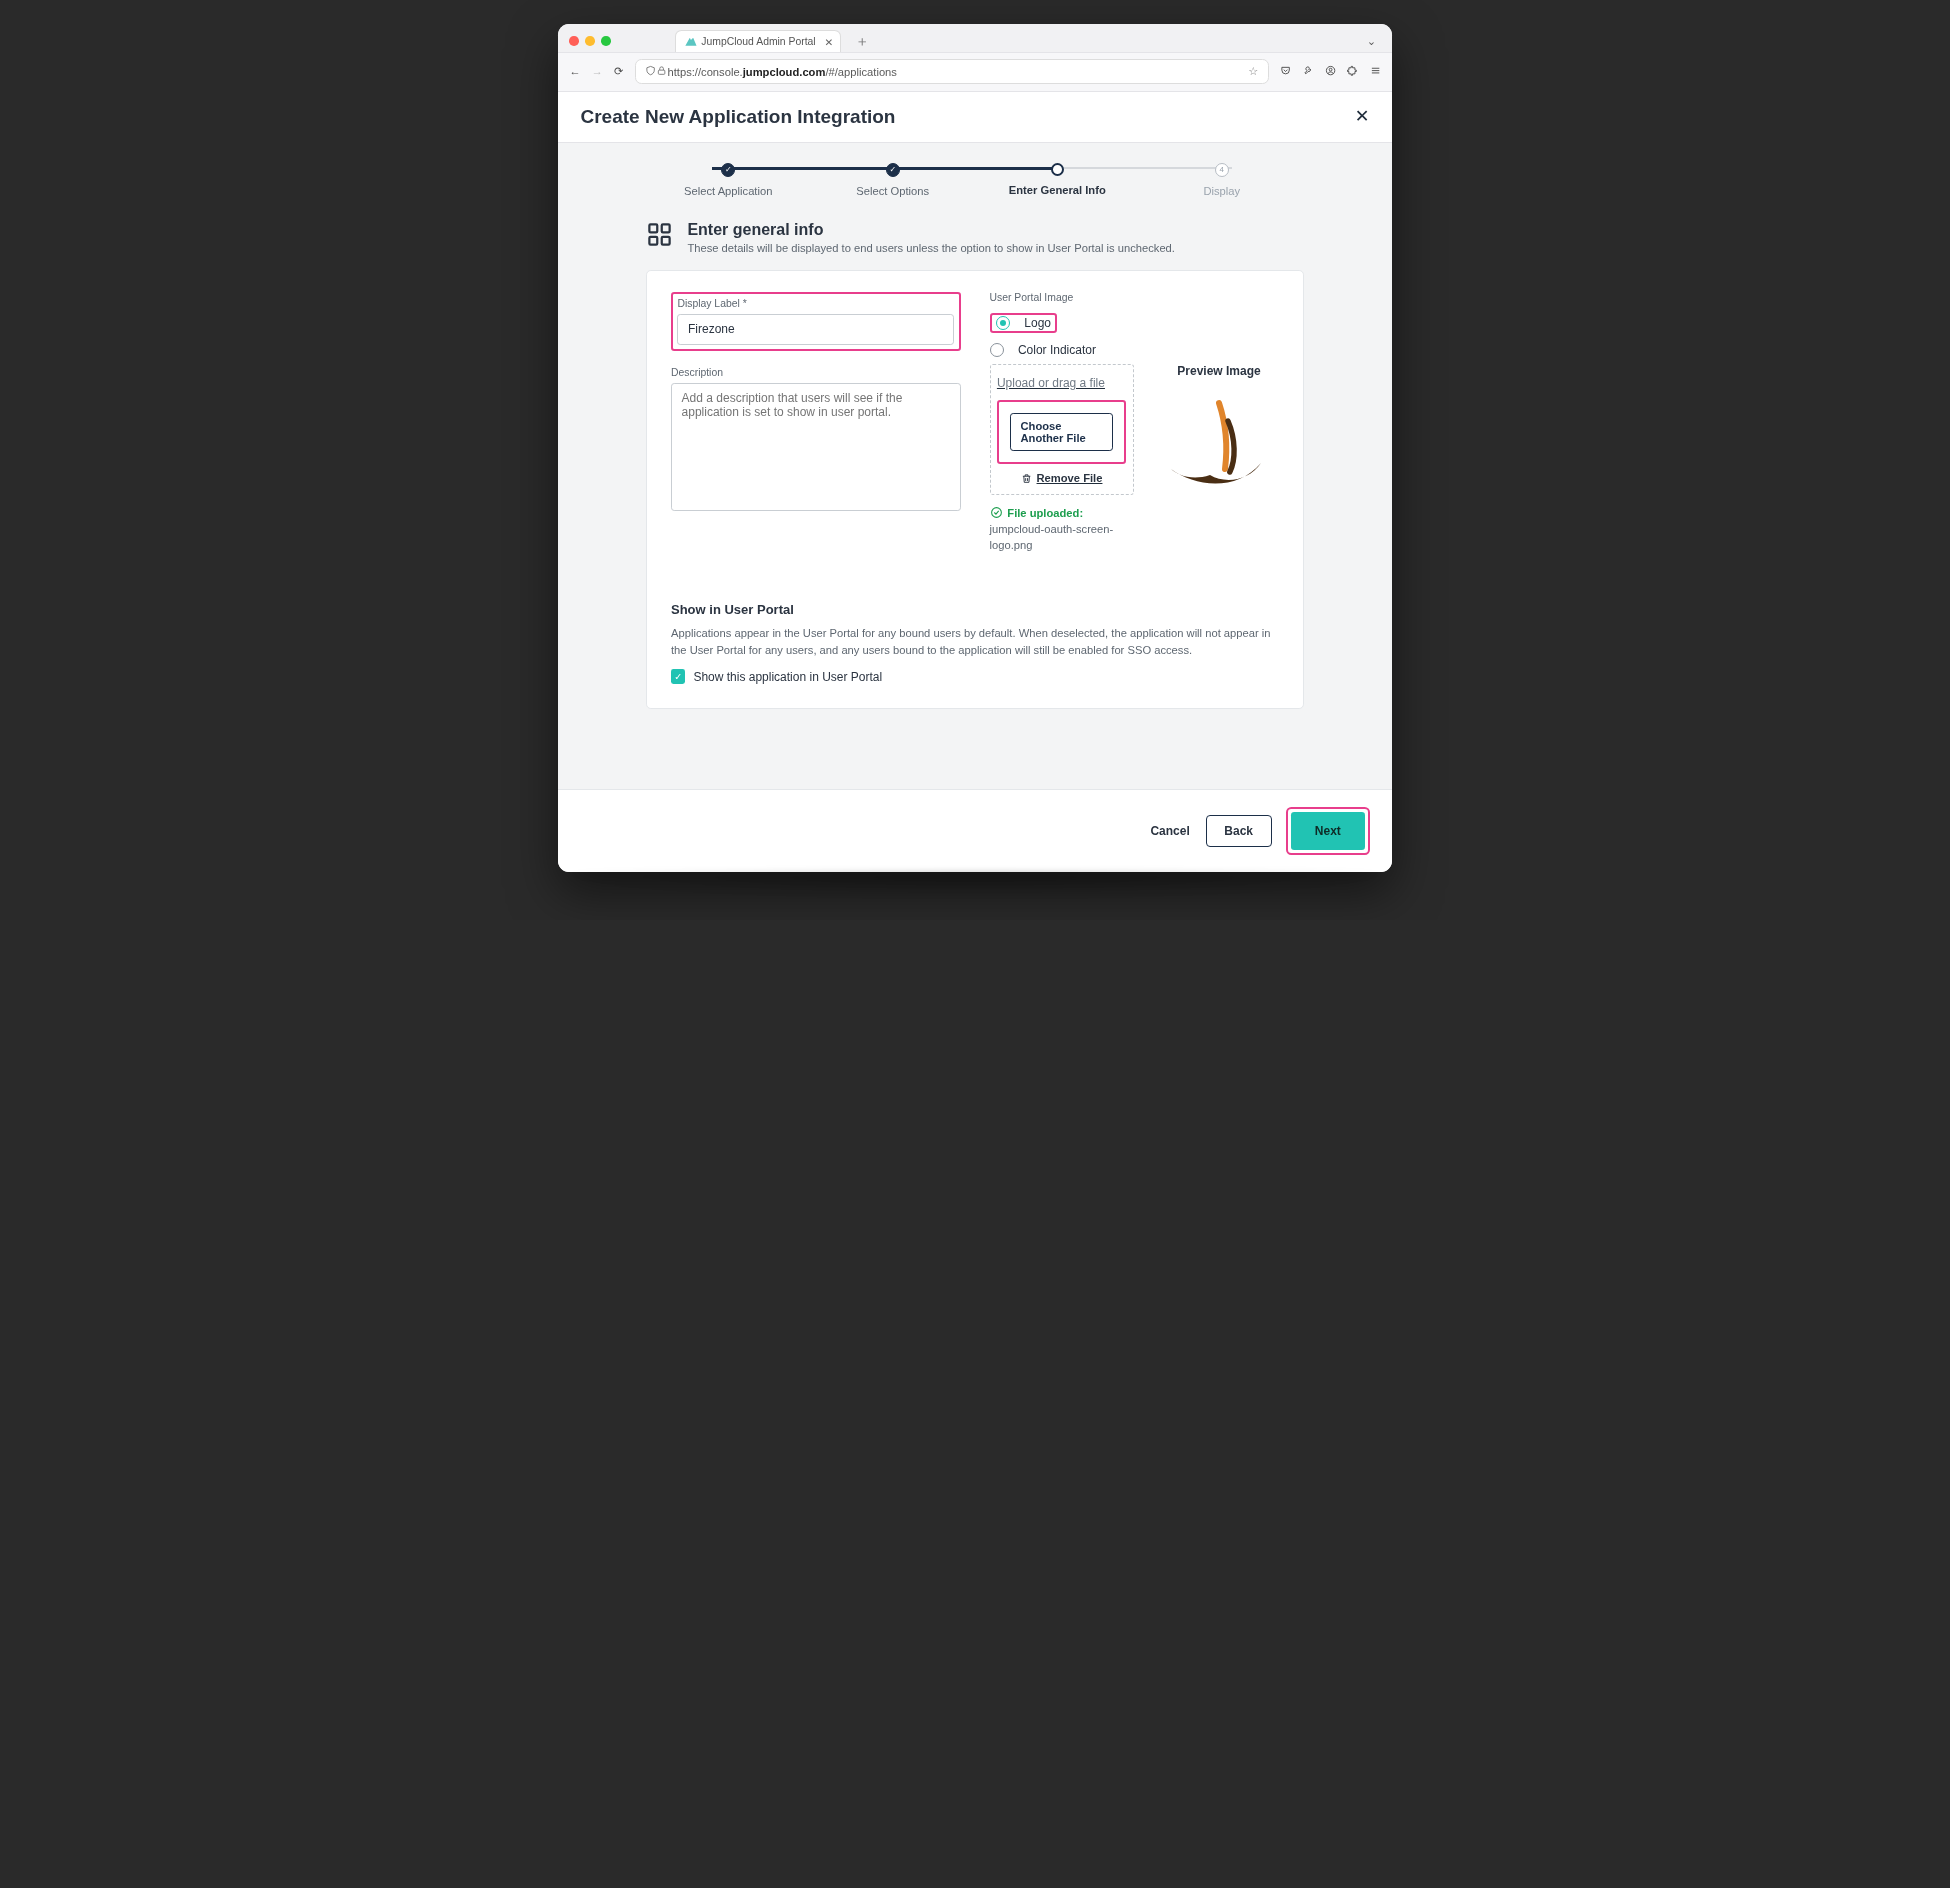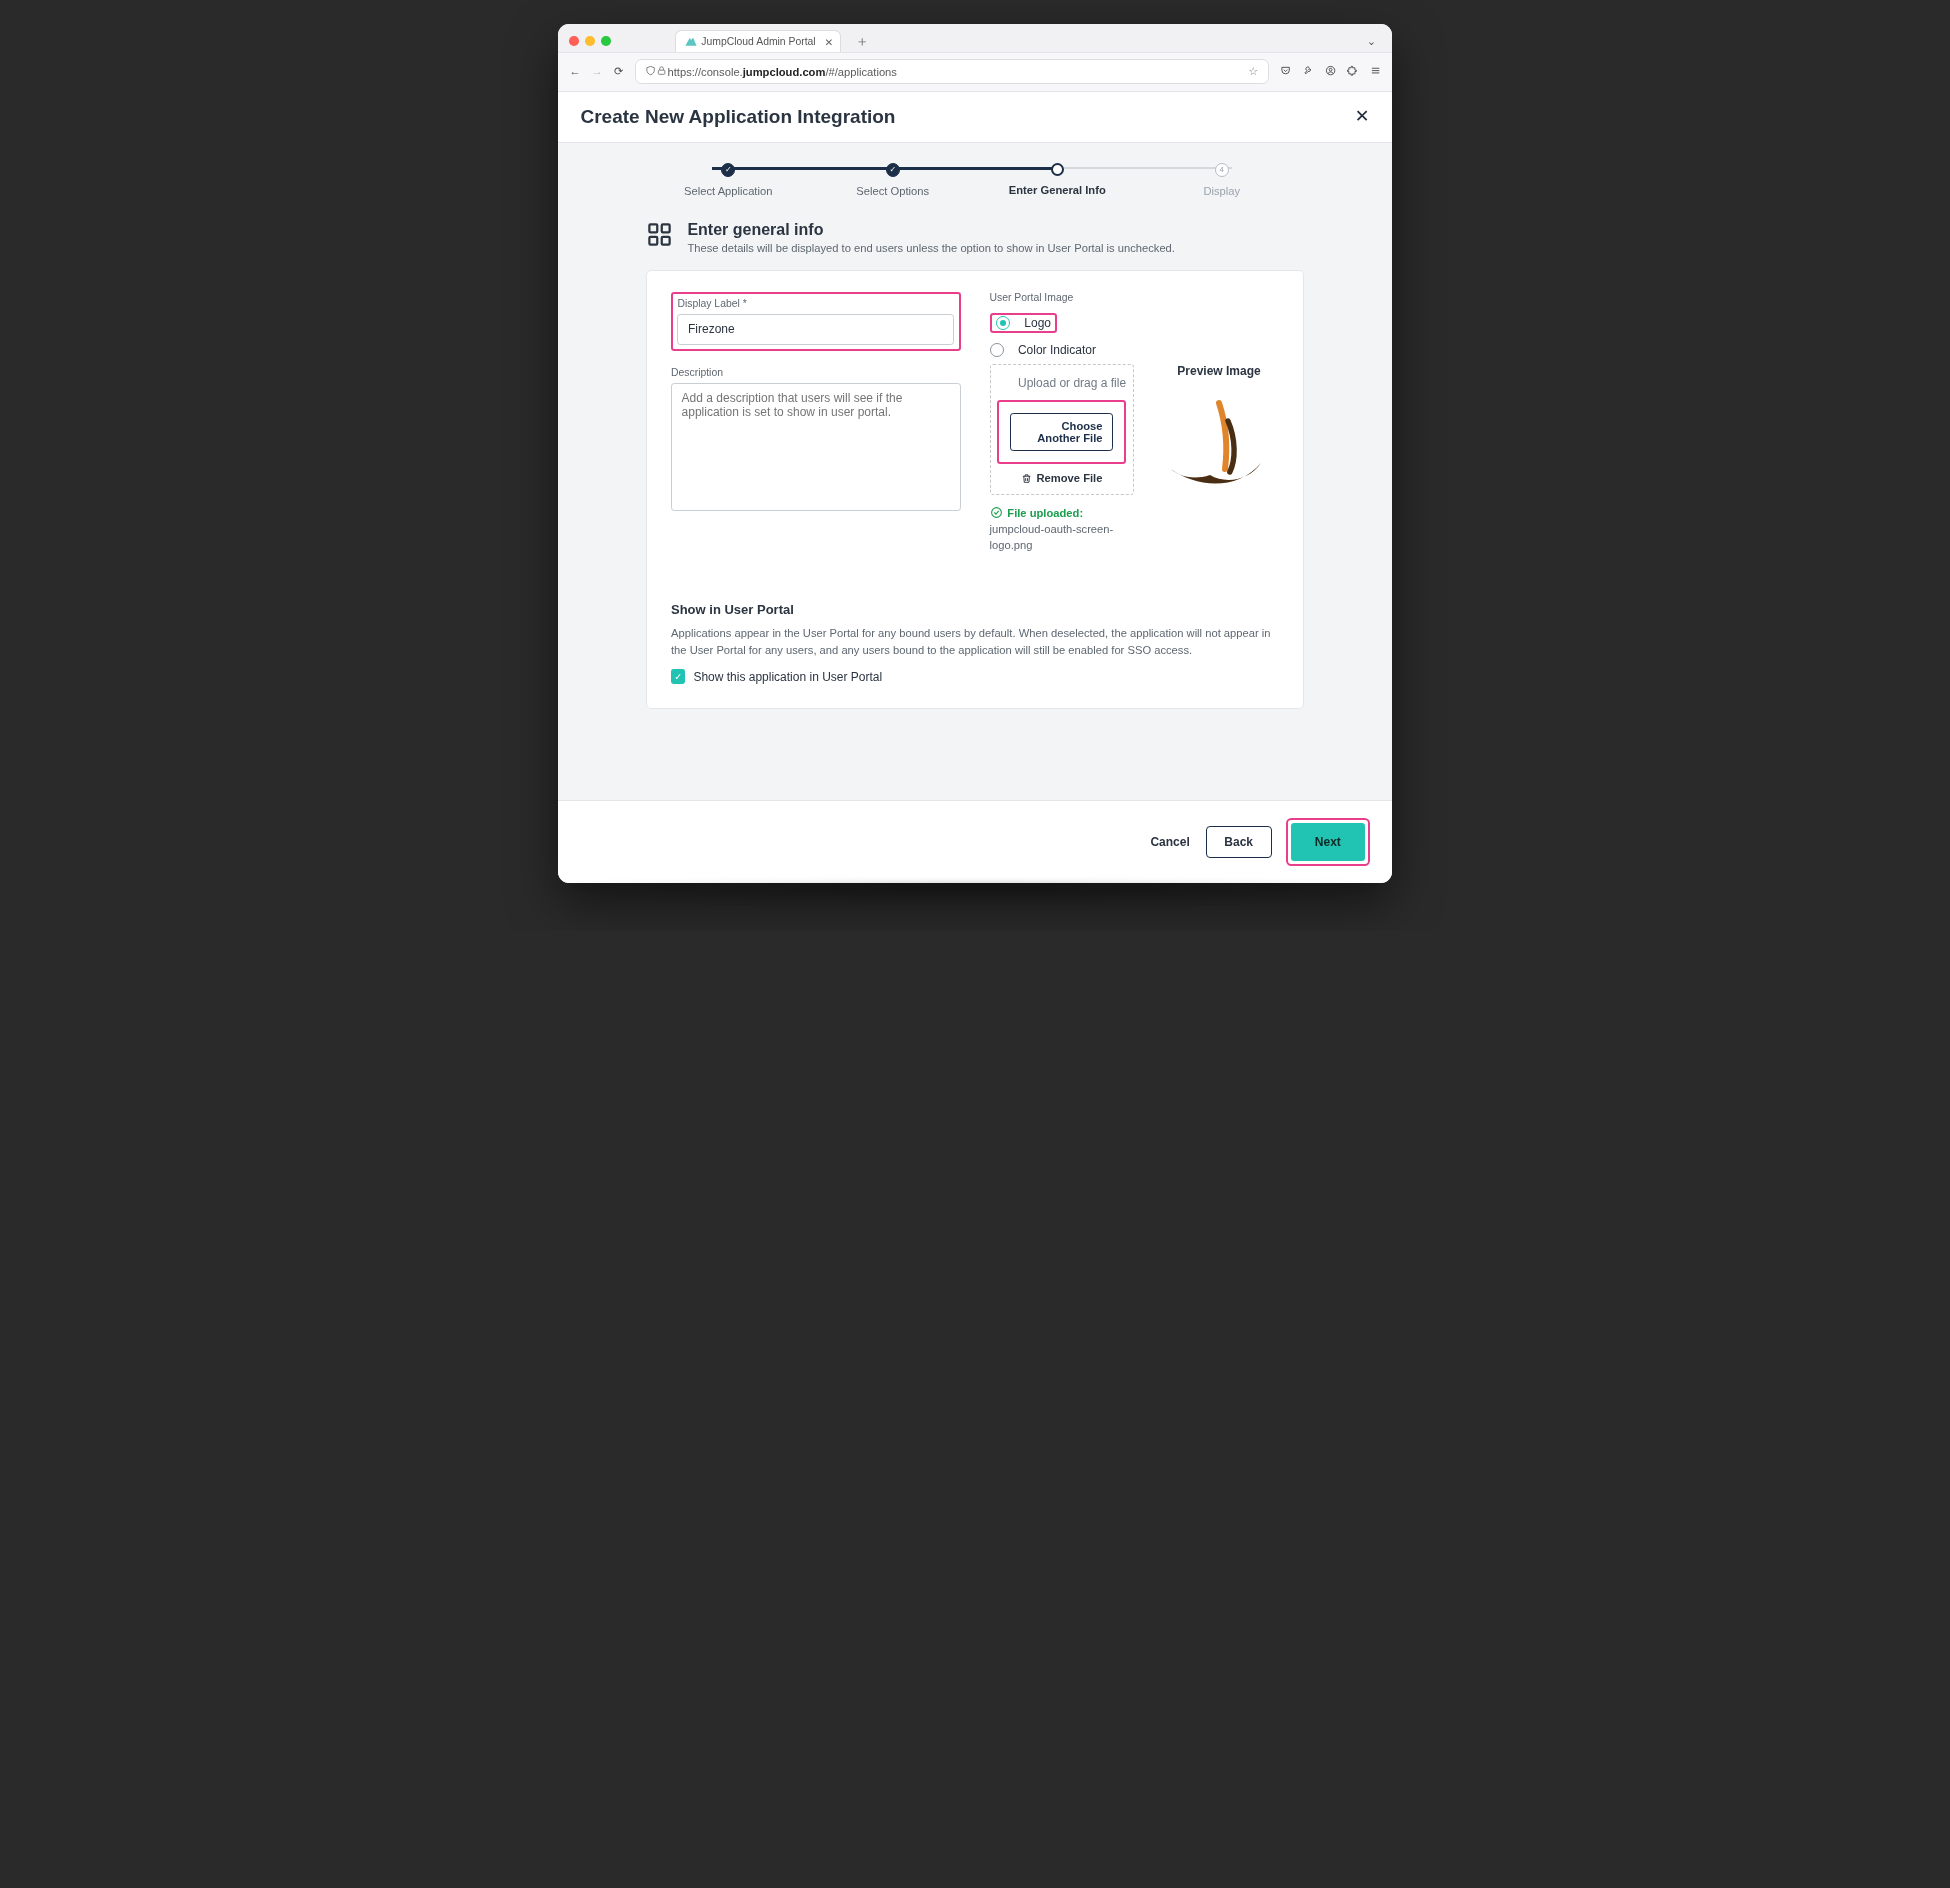--- a/index.html
+++ b/index.html
@@ -123,21 +123,21 @@
     width:658px; margin:0 auto 16px auto;
     display:flex; gap:14.4px; align-items:flex-start;
   }
   .section-lead .icon {
     width:27px; height:27px;
   }
   .section-lead h2 { font-size:16px; font-weight:700; color:#2b3441; margin-bottom:3.2px; }
   .section-lead p { color:#5e6771; font-size:11.2px; }
   
   .card {
-    width:658px; margin:11px auto; background:#fff; border:0.8px solid #e4e7ea; border-radius:4.8px;
+    width:658px; margin:0 auto; background:#fff; border:0.8px solid #e4e7ea; border-radius:4.8px;
     padding: 21px 24px 24px 24px;
   }
   .row { display:flex; gap:29px; }
   .col { flex:1; }
   .field-label { font-size:10.4px; color:#5e6771; margin-bottom:4.8px; display:block; }
   .input {
     width:100%; border:0.8px solid #c9ced3; border-radius:3.2px; padding:7.2px 9.6px;
     font-size:12px; color:#2b3441; outline:none;
   }
   textarea.input { height:128px; resize:none; font-family:inherit; }
@@ -148,21 +148,21 @@
   .radio {
     width:14.4px; height:14.4px; border-radius:50%; border:1.6px solid #8a929b;
     display:inline-flex; align-items:center; justify-content:center;
   }
   .radio.sel { border-color:#21c3b3; }
   .radio.sel::after { content:""; width:6.4px; height:6.4px; border-radius:50%; background:#21c3b3; }
   
   .upload-row { display:flex; gap:21px; margin-top:6.4px; align-items:flex-start; }
   .upload-box {
     border:0.8px dashed #c3c8cd; border-radius:3.2px;
-    width:144px; text-align:right; padding:11.2px 6.4px 9.6px 6.4px;
+    width:144px; text-align:left; padding:11.2px 6.4px 9.6px 6.4px;text-decoration:underline;
   }
   .upload-box .hint { color:#707a85; font-size:12px; margin-bottom:9.6px; }
   .btn-outline {
     display:inline-block; border:1.6px solid #1c2f49; border-radius:3.2px;
     padding:6.4px 9.6px; font-weight:700; color:#1c2f49; font-size:11.2px;
     cursor:pointer; background:#fff;
   }
   .rmfile { margin-top:8px; font-weight:700; font-size:11.2px; color:#2b3441; display:flex; align-items:center; justify-content:center; gap:4.8px; cursor:pointer; }
   .file-status { margin-top:11.2px; font-size:11.2px; }
   .file-status .ok { color:#1c9e4e; display:flex; align-items:center; gap:4.8px; font-weight:700; }

